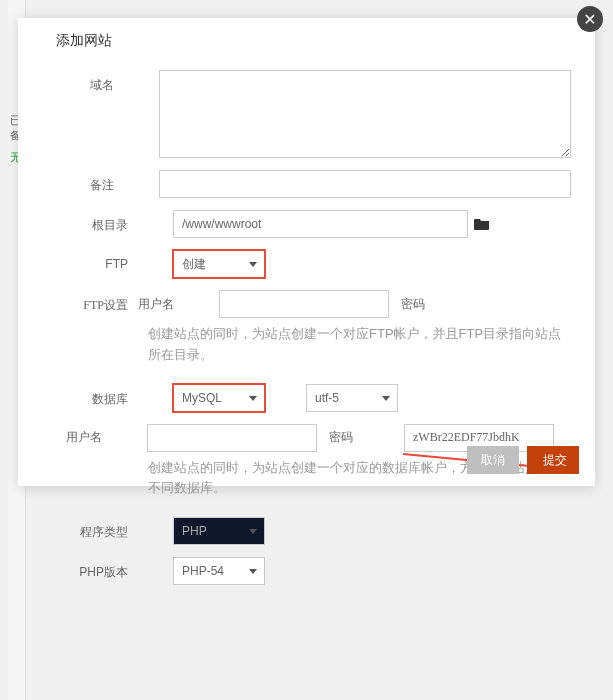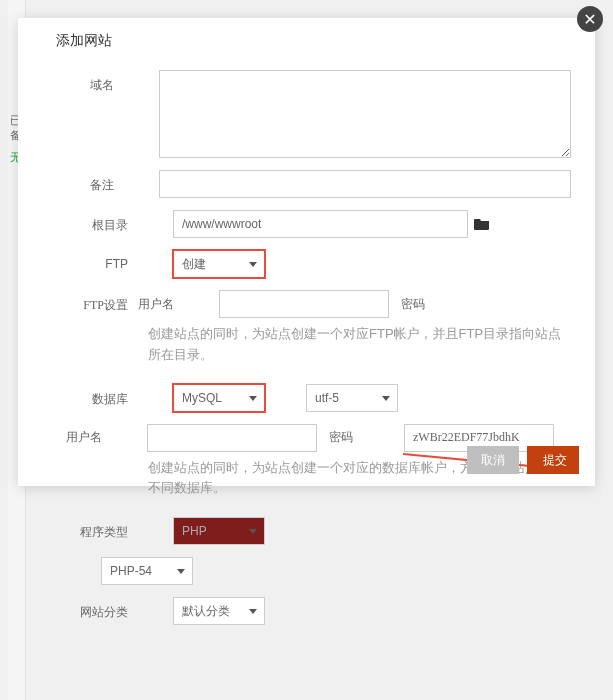--- a/index.html
+++ b/index.html
@@ -100,21 +100,21 @@
       cursor: pointer;
     }
     .select .caret {
       position: absolute;
       right: 7px; top: 11px;
       width: 0; height: 0;
       border-left: 4px solid transparent;
       border-right: 4px solid transparent;
       border-top: 5px solid #555;
     }
-    .select.disabled { background: #7f1d1d; color: #aaa; }
+    .select.disabled { background: #0f172a; color: #aaa; }
     .highlight-red { outline: 2px solid #e74c3c; outline-offset: -1px; }
     .folder-icon {
       width: 16px; height: 14px;
       cursor: pointer;
       display: inline-block;
     }
     .sublabel {
       width: 40px;
       color: #666;
       font-size: 12px;
@@ -247,37 +247,29 @@
       <div class="label">程序类型</div>
       <div class="field">
         <div class="select disabled">
           <span>PHP</span>
           <span class="caret"></span>
         </div>
       </div>
     </div>
 
     <div class="row">
+      <div class="label">PHP版本</div>
       <div class="field">
         <div class="select">
           <span>PHP-54</span>
           <span class="caret"></span>
         </div>
       </div>
     </div>
 
-    <div class="row">
-      <div class="label">网站分类</div>
-      <div class="field">
-        <div class="select">
-          <span>默认分类</span>
-          <span class="caret"></span>
-        </div>
-      </div>
-    </div>
 
   </div>
 
   <svg class="arrow" viewBox="0 0 170 30">
     <line x1="0" y1="8" x2="148" y2="22" stroke="#e74c3c" stroke-width="2"></line>
     <polygon points="148,22 140,14 142,25" fill="#e74c3c"></polygon>
   </svg>
 
   <div class="footer">
     <button class="btn btn-cancel">取消</button>

